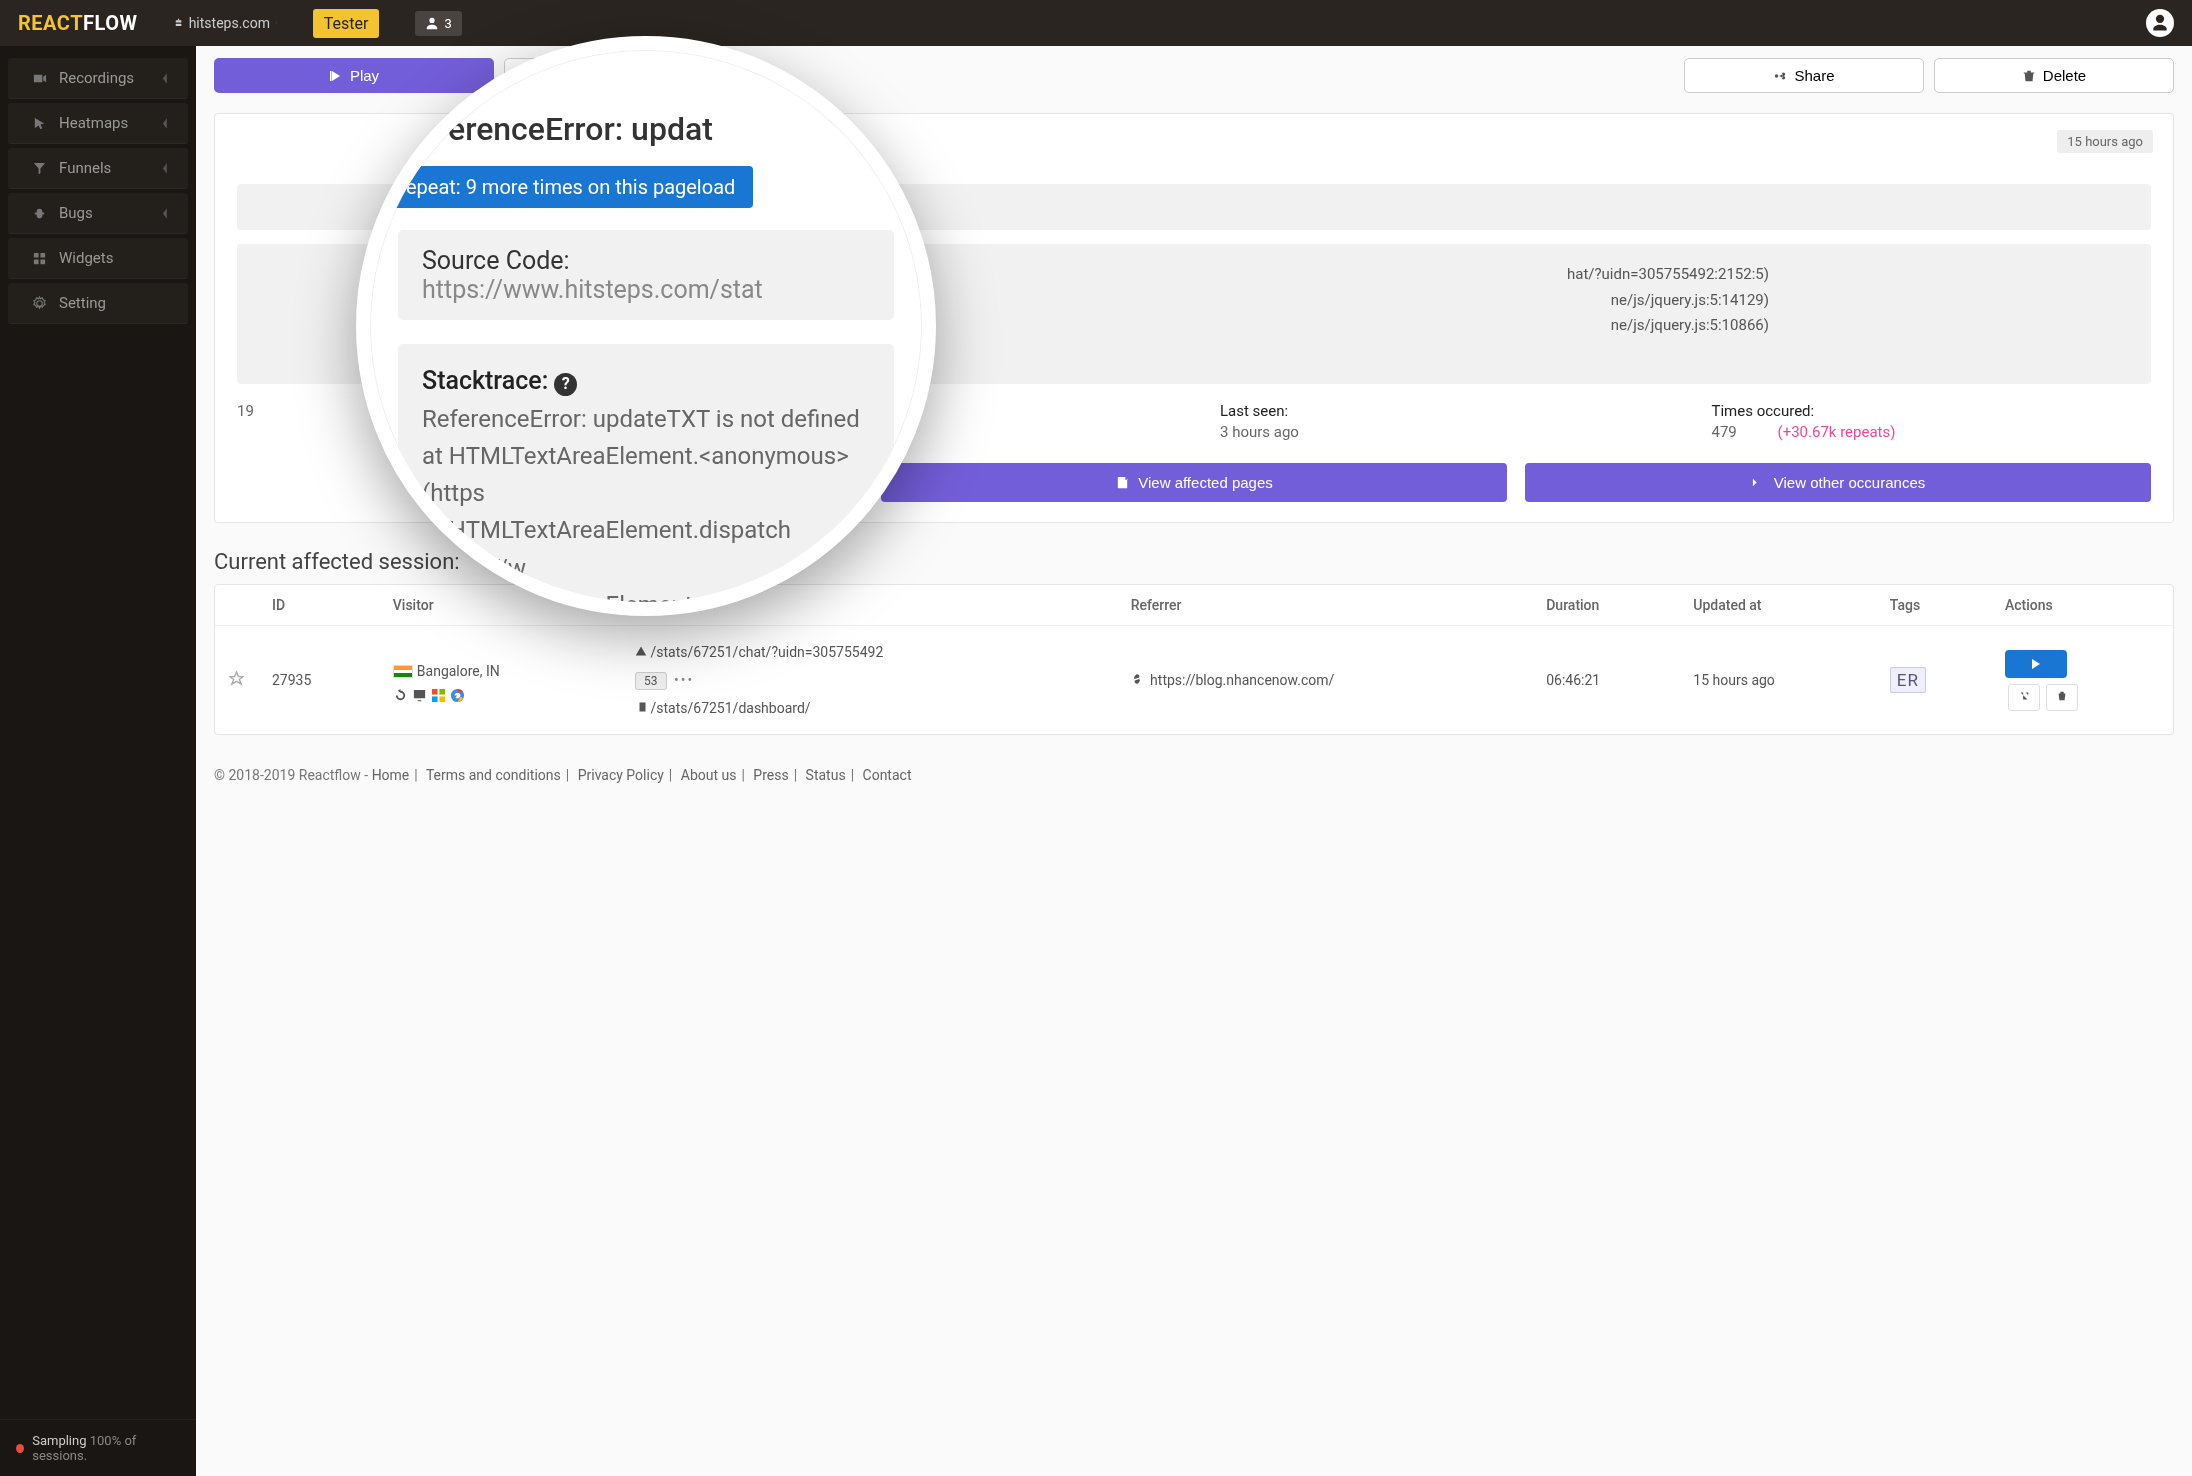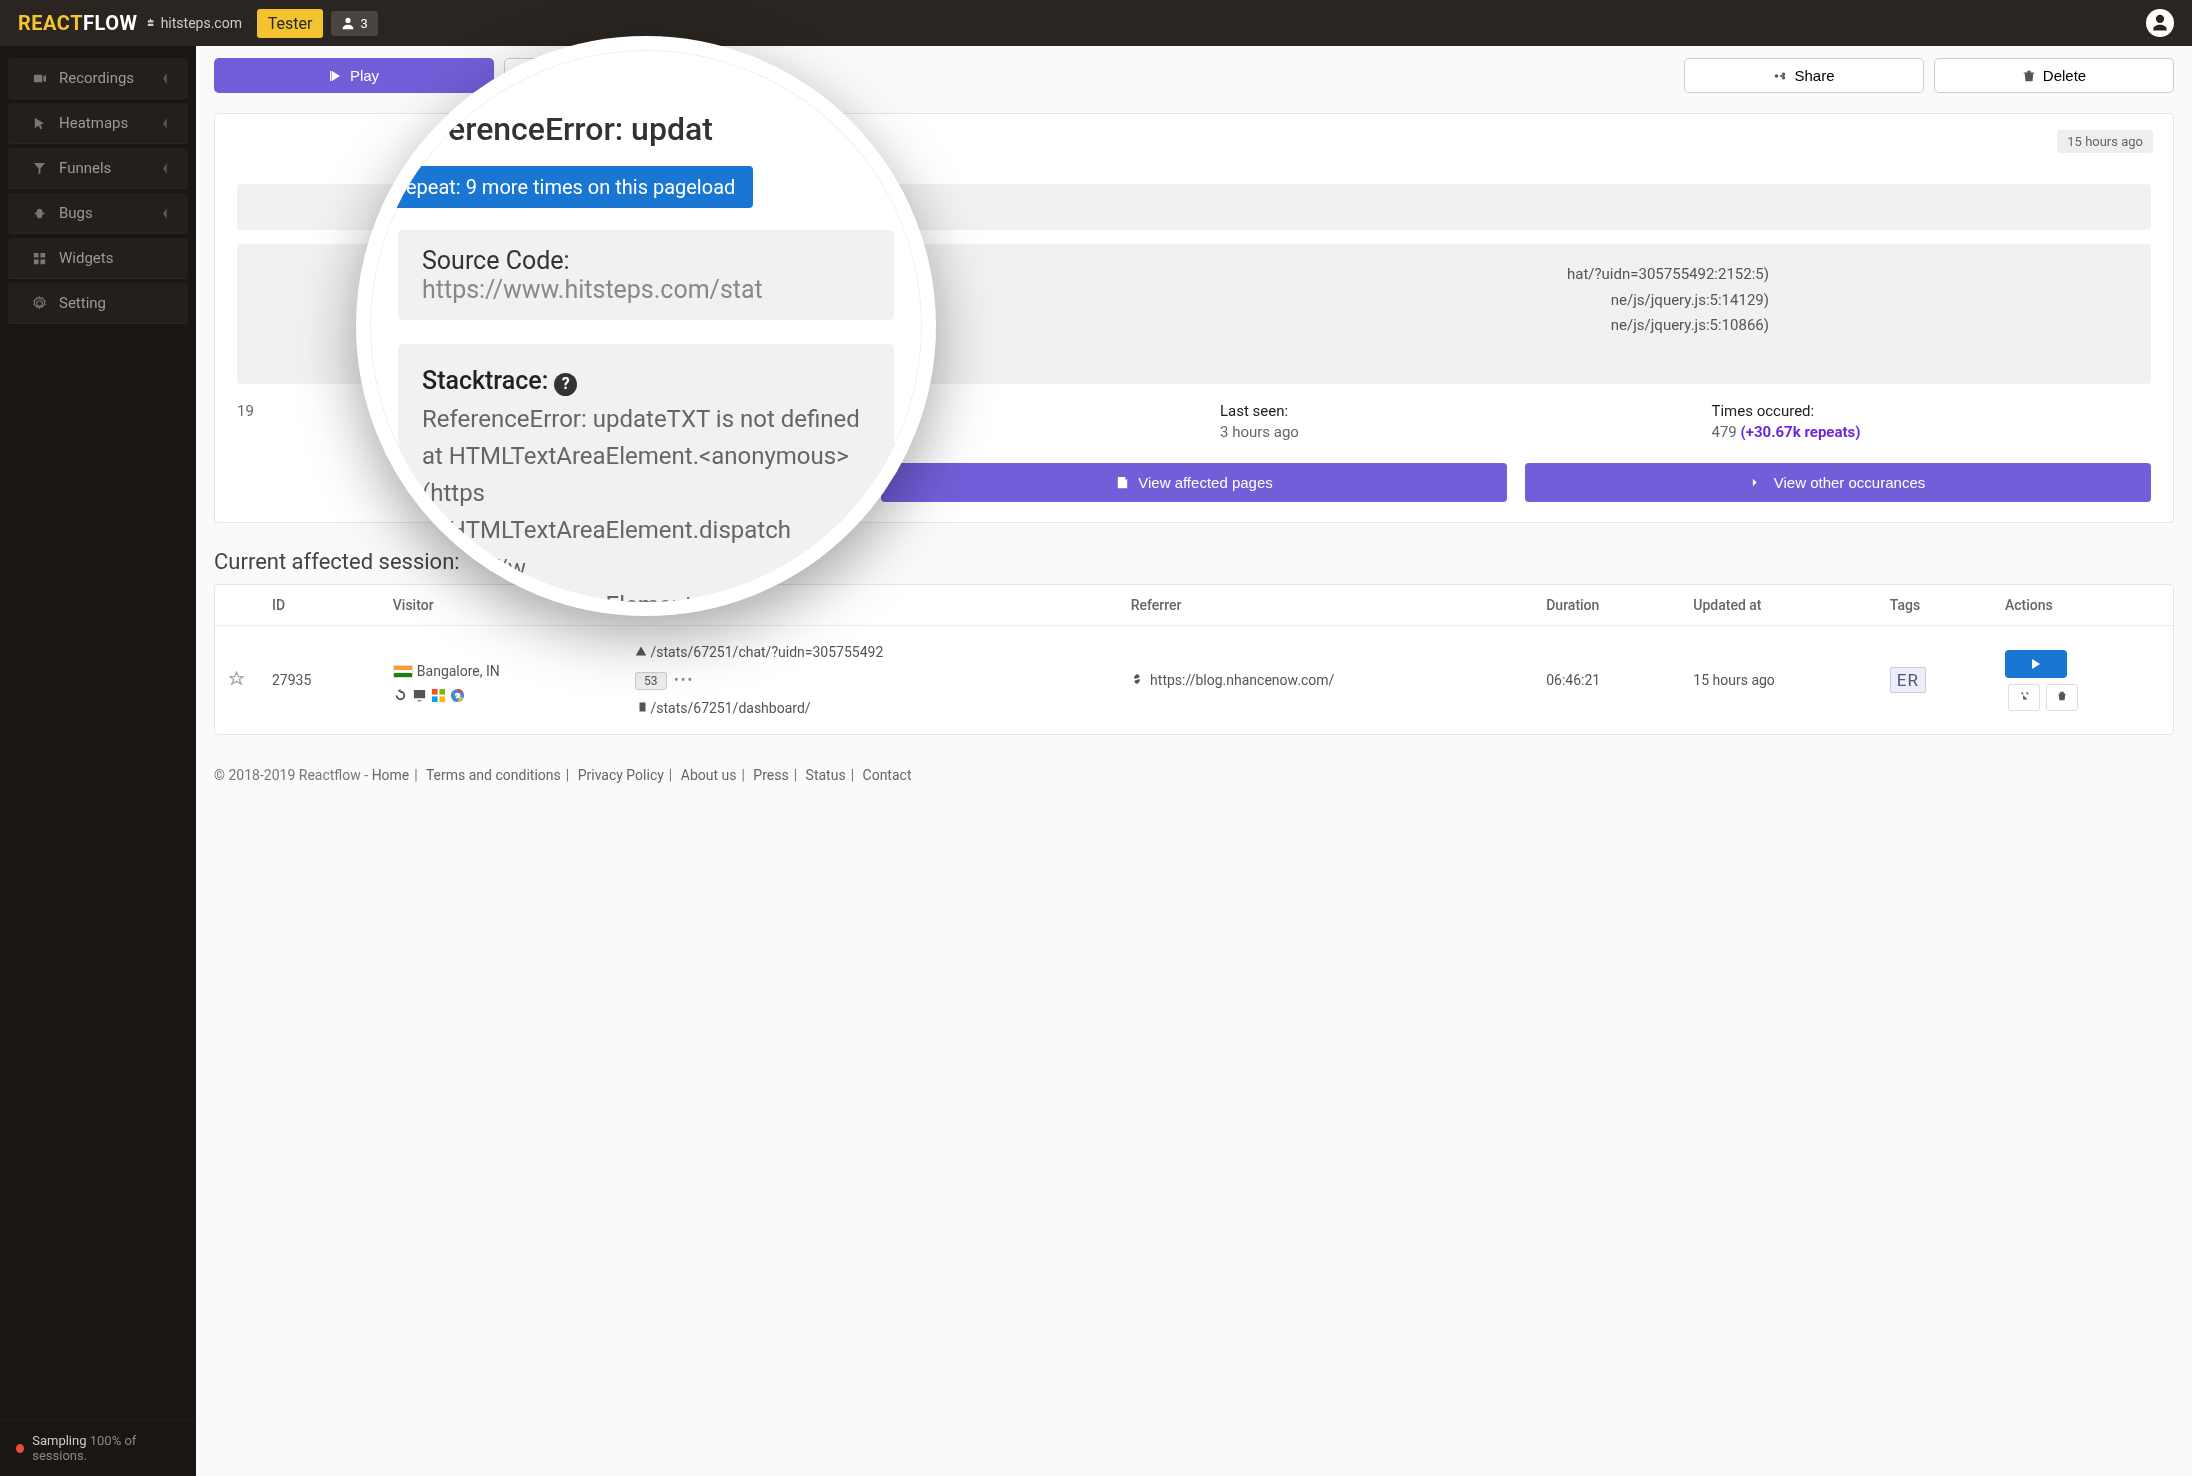--- a/index.html
+++ b/index.html
@@ -1,20 +1,20 @@
 <!DOCTYPE html>
 <html><head>
   <meta charset="utf-8">
   <style>
     * { margin: 0; padding: 0; box-sizing: border-box; }
     body { font-family: -apple-system, BlinkMacSystemFont, 'Segoe UI', Roboto, sans-serif; background: #f5f5f5; color: #333; }
     
     
     .header { background: #2a2520; height: 46px; display: flex; align-items: center; padding: 0 18px; justify-content: space-between; }
-    .header-left { display: flex; align-items: center; gap: 8px; }
+    .header-left { display: flex; align-items: center; gap: 36px; }
     .logo { font-size: 20px; font-weight: 700; letter-spacing: 0.5px; }
     .logo-react { color: #f4c430; }
     .logo-flow { color: #fff; }
     .header-site { display: flex; align-items: center; gap: 6px; color: #ccc; font-size: 14px; cursor: pointer; }
     .tester-badge { background: #f4c430; color: #2a2520; font-size: 16px; font-weight: 400; padding: 5px 11px; border-radius: 3px; }
     .user-count { background: #4a4440; color: #fff; font-size: 13px; padding: 5px 10px; border-radius: 3px; display: flex; align-items: center; gap: 5px; }
     .avatar { width: 28px; height: 28px; background: #fff; border-radius: 50%; display: flex; align-items: center; justify-content: center; }
     .avatar svg { width: 20px; height: 20px; fill: #2a2520; }
     
     
@@ -40,21 +40,21 @@
     .card { background: #fff; margin: 10px 18px; border: 1px solid #e5e5e5; border-radius: 4px; padding: 20px 22px; position: relative; }
     .time-badge { position: absolute; top: 16px; right: 20px; background: #eee; color: #666; font-size: 13px; padding: 4px 10px; border-radius: 3px; }
     .info-box { background: #f1f1f1; border-radius: 4px; padding: 12px 18px; margin-bottom: 14px; color: #555; font-size: 14px; line-height: 1.6; }
     .stacktrace-box { background: #f1f1f1; border-radius: 4px; padding: 18px 22px; margin-bottom: 18px; font-size: 15px; color: #555; line-height: 1.7; min-height: 140px; }
     .dim { color: #888; }
     
     .stats-row { display: flex; gap: 52px; margin-bottom: 22px; }
     .stat-col { flex: 1; }
     .stat-col .label { font-size: 15px; color: #222; margin-bottom: 3px; }
     .stat-col .val { font-size: 15px; color: #666; }
-    .stat-col .extra { color: #6d28d9; font-weight: 700; }
+    .stat-col .extra { color: #ec4899; font-weight: 400; margin-left: 37px; }
     
     .btn-row { display: flex; gap: 18px; }
     .btn-purple { flex: 1; background: #735ed9; color: #fff; border: none; border-radius: 4px; padding: 11px 0; font-size: 15px; cursor: pointer; display: flex; align-items: center; justify-content: center; gap: 8px; }
     .btn-purple svg { width: 15px; height: 15px; fill: #fff; }
     
     
     .section-title { font-size: 22px; color: #444; padding: 16px 18px 10px; }
     .table-card { background: #fff; margin: 0 18px 18px; border: 1px solid #e5e5e5; border-radius: 4px; }
     .table { width: 100%; border-collapse: collapse; }
     .table th { text-align: left; padding: 12px 14px; font-size: 14px; font-weight: 500; color: #666; }

